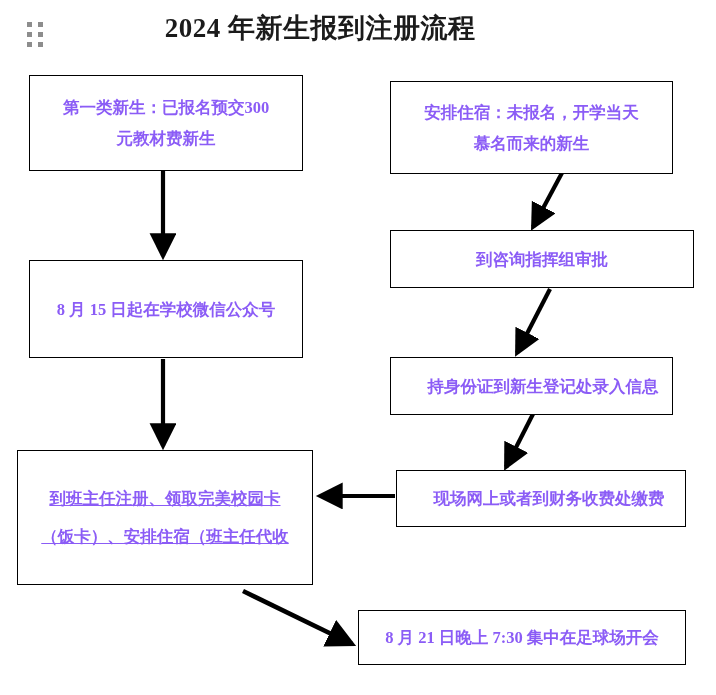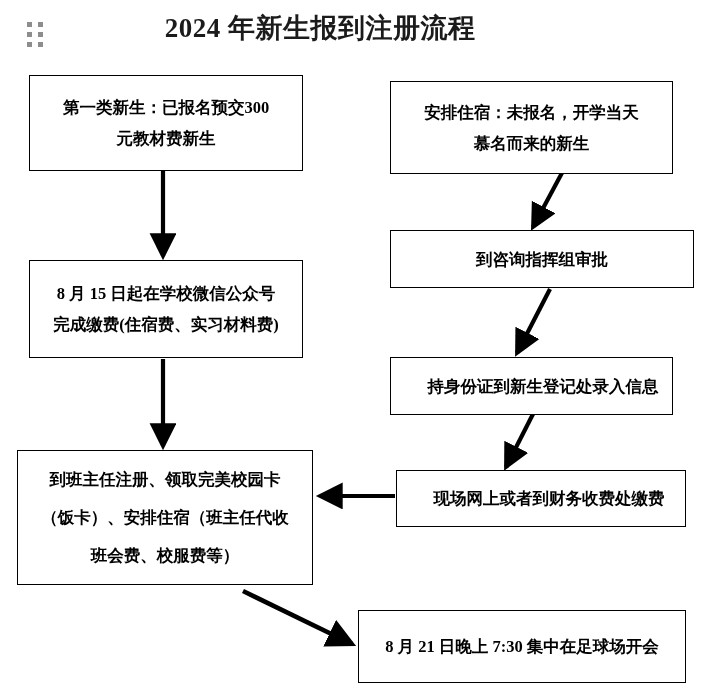--- a/index.html
+++ b/index.html
@@ -59,36 +59,36 @@
     box-sizing: border-box;
     border: 1.4px solid #000000;
     background: #ffffff;
     display: flex;
     align-items: center;
     justify-content: center;
     text-align: center;
     font-size: 16.5px;
     line-height: 31px;
     font-weight: bold;
-    color: #000000;
+    color: #8b5cf6;
     padding: 0 12px;
     font-family: "Liberation Serif", "DejaVu Serif", serif;
   }
   .node span { display: block; width: 100%; }
 
   
   #node-cat1        { left: 29px;  top: 75px;  width: 274px; height: 96px; }
   #node-cat2        { left: 390px; top: 81px;  width: 283px; height: 93px; }
   #node-wechat-pay  { left: 29px;  top: 260px; width: 274px; height: 98px; }
   #node-approval    { left: 390px; top: 230px; width: 304px; height: 58px; }
   #node-register-id { left: 390px; top: 357px; width: 283px; height: 58px; padding-left: 35px; }
   #node-onsite-pay  { left: 396px; top: 470px; width: 290px; height: 57px; padding-left: 28px; }
   #node-teacher     { left: 17px;  top: 450px; width: 296px; height: 135px;
-                      line-height: 38px; }
-  #node-meeting     { left: 358px; top: 610px; width: 328px; height: 73px; }
+                      line-height: 38px; text-decoration: underline; }
+  #node-meeting     { left: 358px; top: 610px; width: 328px; height: 55px; }
 
   
   #arrows {
     position: absolute;
     left: 0; top: 0;
     width: 716px;
     height: 695px;
     pointer-events: none;
   }
 </style>
@@ -140,41 +140,39 @@
   <div class="node" id="node-cat2">
     <span>
       <span>安排住宿：未报名，开学当天</span>
       <span>慕名而来的新生</span>
     </span>
   </div>
 
   <div class="node" id="node-wechat-pay">
     <span>
       <span>8 月 15 日起在学校微信公众号</span>
-      <span>完成缴费(住宿费、实习材料费)</span>
     </span>
   </div>
 
   <div class="node" id="node-approval">
     <span>到咨询指挥组审批</span>
   </div>
 
   <div class="node" id="node-register-id">
     <span>持身份证到新生登记处录入信息</span>
   </div>
 
   <div class="node" id="node-onsite-pay">
     <span>现场网上或者到财务收费处缴费</span>
   </div>
 
   <div class="node" id="node-teacher">
     <span>
       <span>到班主任注册、领取完美校园卡</span>
       <span>（饭卡）、安排住宿（班主任代收</span>
-      <span>班会费、校服费等）</span>
     </span>
   </div>
 
   <div class="node" id="node-meeting">
     <span>8 月 21 日晚上 7:30 集中在足球场开会</span>
   </div>
 
 </div>
 
 </body></html>

